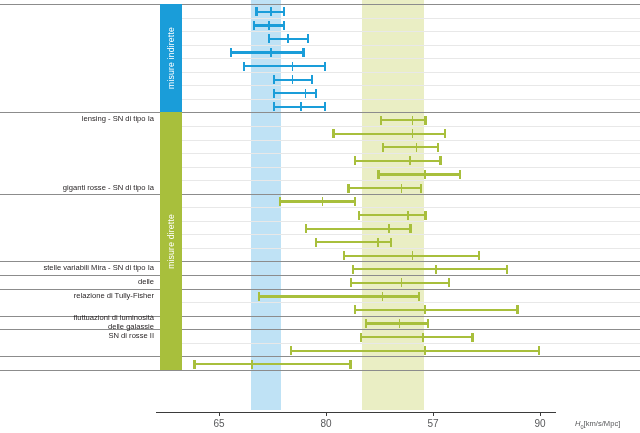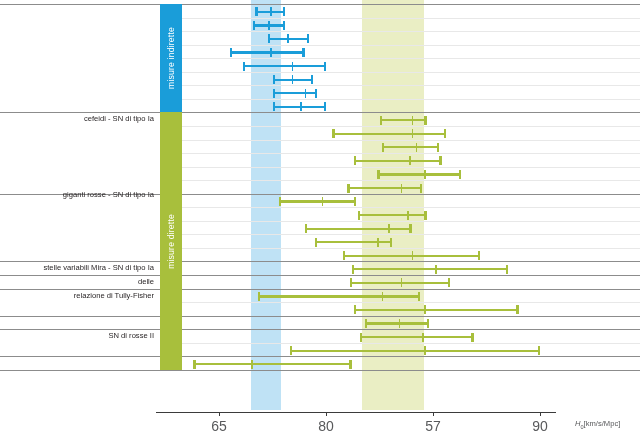--- a/index.html
+++ b/index.html
@@ -45,21 +45,21 @@
   .errbar{position:absolute;height:0;}
   .errbar .hline{position:absolute;left:0;top:0;height:2.2px;width:100%;}
   .errbar .cap{position:absolute;top:-3.4px;width:2.2px;height:9px;}
   .errbar .cap.l{left:0;}
   .errbar .cap.r{right:0;}
   .errbar .mid{position:absolute;top:-3.4px;width:1.6px;height:9px;}
 
   
   .axis-line{position:absolute;left:156px;top:412px;width:400px;height:1.3px;background:#3b3b3b;}
   .tick{position:absolute;top:412px;width:1px;height:4px;background:#3b3b3b;}
-  .tick-label{position:absolute;top:418px;font-size:14px;color:#58595b;transform:translateX(-50%);}
+  .tick-label{position:absolute;top:418px;font-size:10px;color:#58595b;transform:translateX(-50%);}
   .axis-title{position:absolute;top:419px;left:575px;font-size:7.6px;color:#58595b;white-space:nowrap;}
   .axis-title sub{font-size:5.6px;}
   .axis-title i{font-style:italic;}
 </style>
 </head>
 <body>
 
 <div id="stage">
 
   <div class="plot" id="plot">
@@ -272,25 +272,27 @@
       <span>misure indirette</span>
     </div>
   </div>
   <div class="spine" id="spine-direct" style="left: 160px; top: 112.4px; height: 257.45px; background: rgb(168, 191, 60);">
     <div class="spine-text">
       <span>misure dirette</span>
     </div>
   </div>
 
   <div class="label-col" id="label-col">
-      <div class="cat-label" style="top: 114.4px;">cefeidi - SN di tipo Ia</div>
-      <div class="cat-label" style="top: 190px;">giganti rosse - SN di tipo Ia</div>
+      <div class="cat-label" style="top: 114.4px;">lensing - SN di tipo Ia</div>
+      <div class="cat-label" style="top: 183px;">giganti rosse - SN di tipo Ia</div>
       <div class="cat-label" style="top: 263.45px;">stelle variabili Mira - SN di tipo Ia</div>
       <div class="cat-label" style="top: 277px;">delle</div>
       <div class="cat-label" style="top: 290.55px;">relazione di Tully-Fisher</div>
+      <div class="cat-label" style="top: 313.15px;">fluttuazioni di luminosità
+delle galassie</div>
       <div class="cat-label" style="top: 331.2px;">SN di rosse II</div>
     </div>
 
   <div class="axis-line"></div>
   <div id="axis-ticks">
       <div class="tick" style="left: 219px;"></div>
       <div class="tick-label" style="left: 219px;">65</div>
       <div class="tick" style="left: 326px;"></div>
       <div class="tick-label" style="left: 326px;">80</div>
       <div class="tick" style="left: 433px;"></div>

